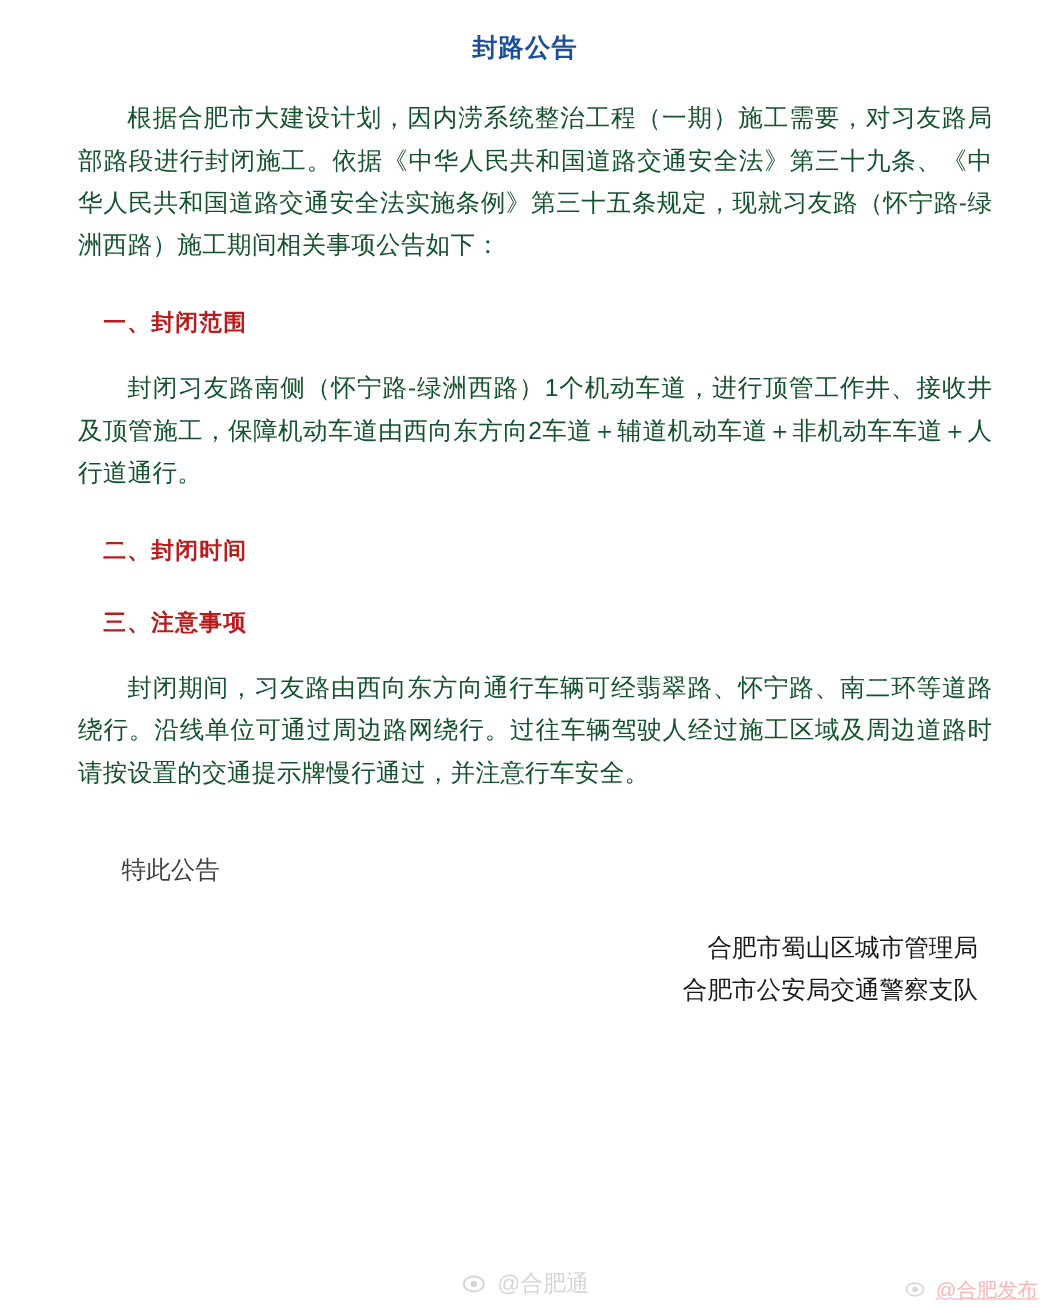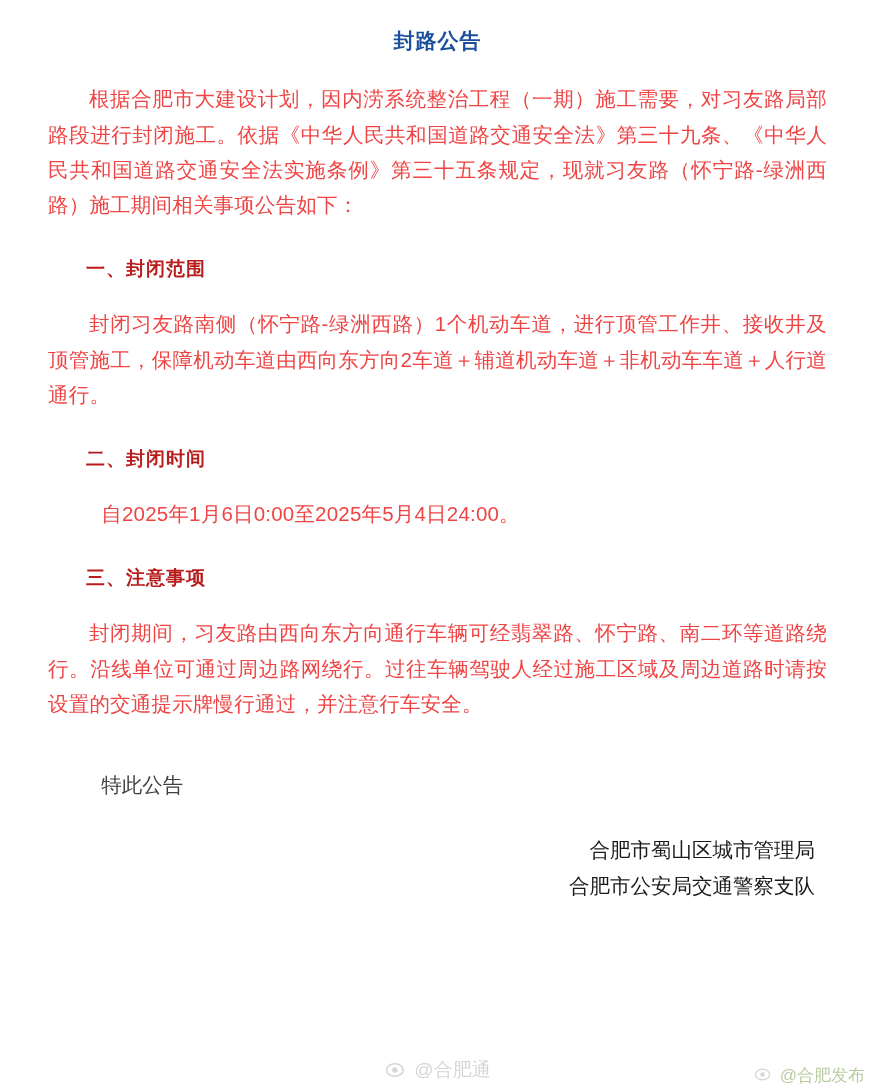--- a/index.html
+++ b/index.html
@@ -29,22 +29,22 @@
     color: #1b4f9c;
     letter-spacing: 1px;
     margin: 8px 0 26px 0;
     line-height: 1.4;
   }
   .para {
     font-size: 20.5px;
     line-height: 1.72;
     text-align: justify;
     text-justify: inter-ideograph;
-    margin: 0 0 22px 0;
-    color: #ef4444;
+    margin: 0 0 22px 17px;
+    color: #14532d;
     letter-spacing: 0.2px;
   }
   .para.indent {
     text-indent: 2em;
   }
   .section-heading {
     font-size: 19px;
     font-weight: bold;
     margin: 34px 0 24px 0;
     text-indent: 2em;
@@ -92,22 +92,23 @@
   }
   .watermark-right {
     position: absolute;
     right: 10px;
     bottom: 4px;
     display: flex;
     align-items: center;
     gap: 6px;
     opacity: 0.4;
     font-size: 17px;
-    color: #4d7c0f;
+    color: #ef4444;
     user-select: none;
+    text-decoration: underline;
   }
   .weibo-eye {
     display: inline-block;
     width: 20px;
     height: 20px;
     position: relative;
   }
   .weibo-eye svg { display: block; }
 </style>
 </head>
@@ -118,21 +119,20 @@
   <h1 class="doc-title">封路公告</h1>
 
   <div class="body-block">
 
     <p class="para indent">根据合肥市大建设计划，因内涝系统整治工程（一期）施工需要，对习友路局部路段进行封闭施工。依据《中华人民共和国道路交通安全法》第三十九条、《中华人民共和国道路交通安全法实施条例》第三十五条规定，现就习友路（怀宁路-绿洲西路）施工期间相关事项公告如下：</p>
 
     <h2 class="section-heading">一、封闭范围</h2>
     <p class="para indent">封闭习友路南侧（怀宁路-绿洲西路）1个机动车道，进行顶管工作井、接收井及顶管施工，保障机动车道由西向东方向2车道＋辅道机动车道＋非机动车车道＋人行道通行。</p>
 
     <h2 class="section-heading">二、封闭时间</h2>
-    <p class="para noindent">自2025年1月6日0:00至2025年5月4日24:00。</p>
 
     <h2 class="section-heading">三、注意事项</h2>
     <p class="para indent">封闭期间，习友路由西向东方向通行车辆可经翡翠路、怀宁路、南二环等道路绕行。沿线单位可通过周边路网绕行。过往车辆驾驶人经过施工区域及周边道路时请按设置的交通提示牌慢行通过，并注意行车安全。</p>
 
     <p class="special-notice">特此公告</p>
 
     <div class="sign-block">
       <span class="sign-line">合肥市蜀山区城市管理局</span>
       <span class="sign-line">合肥市公安局交通警察支队</span>
     </div>

